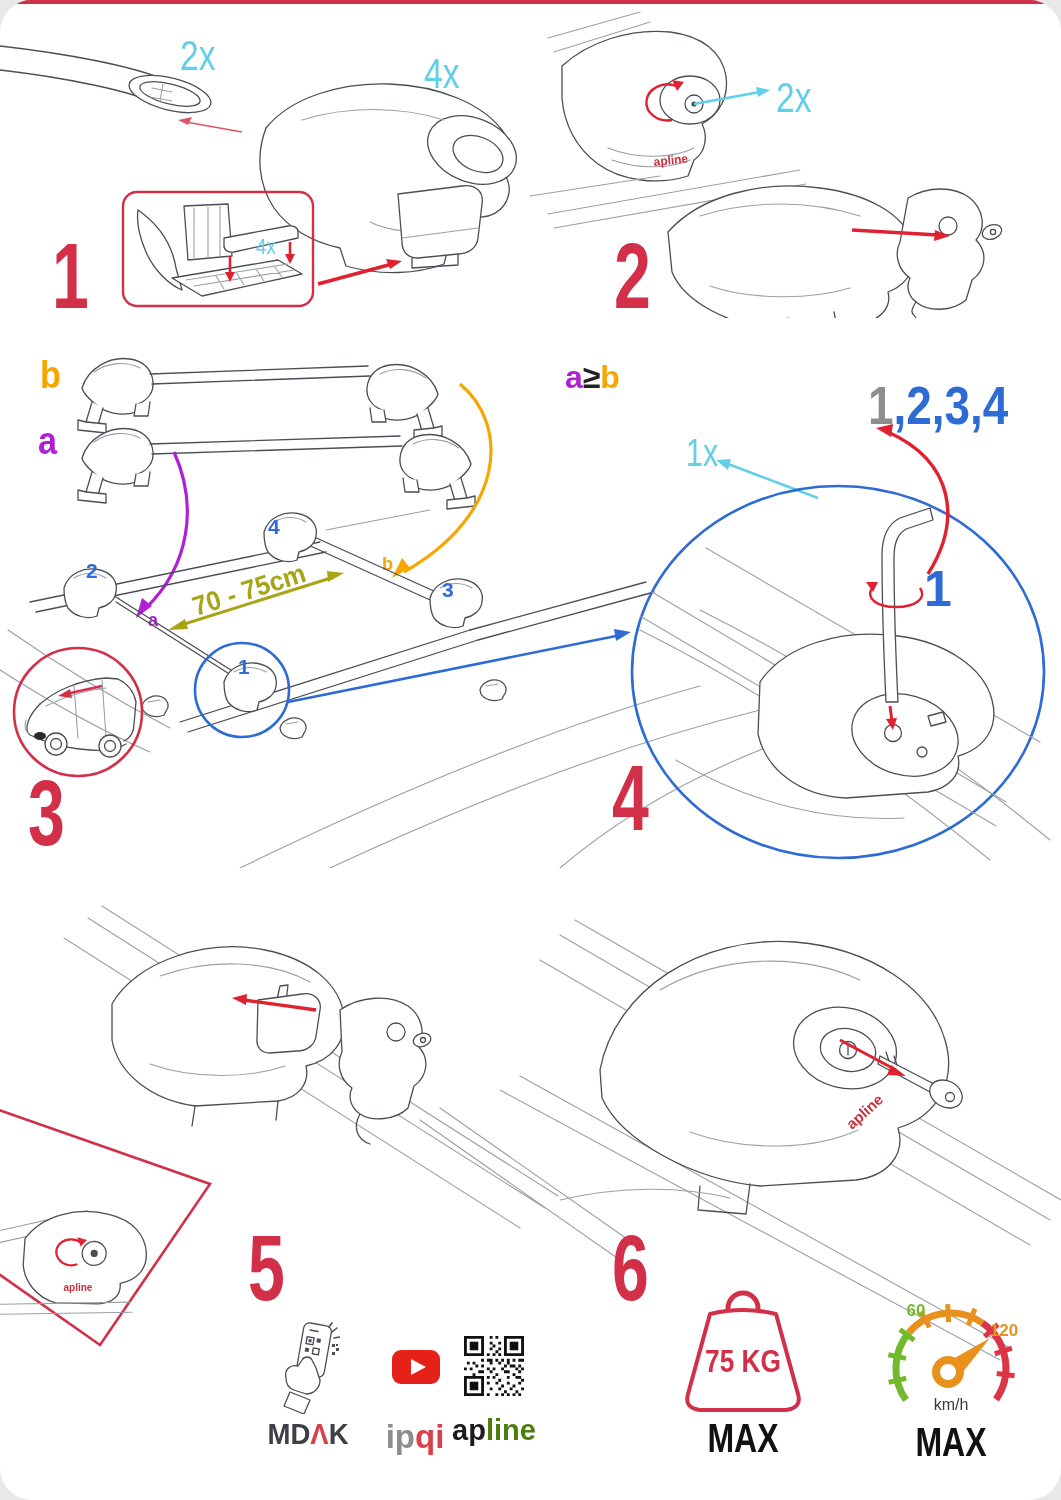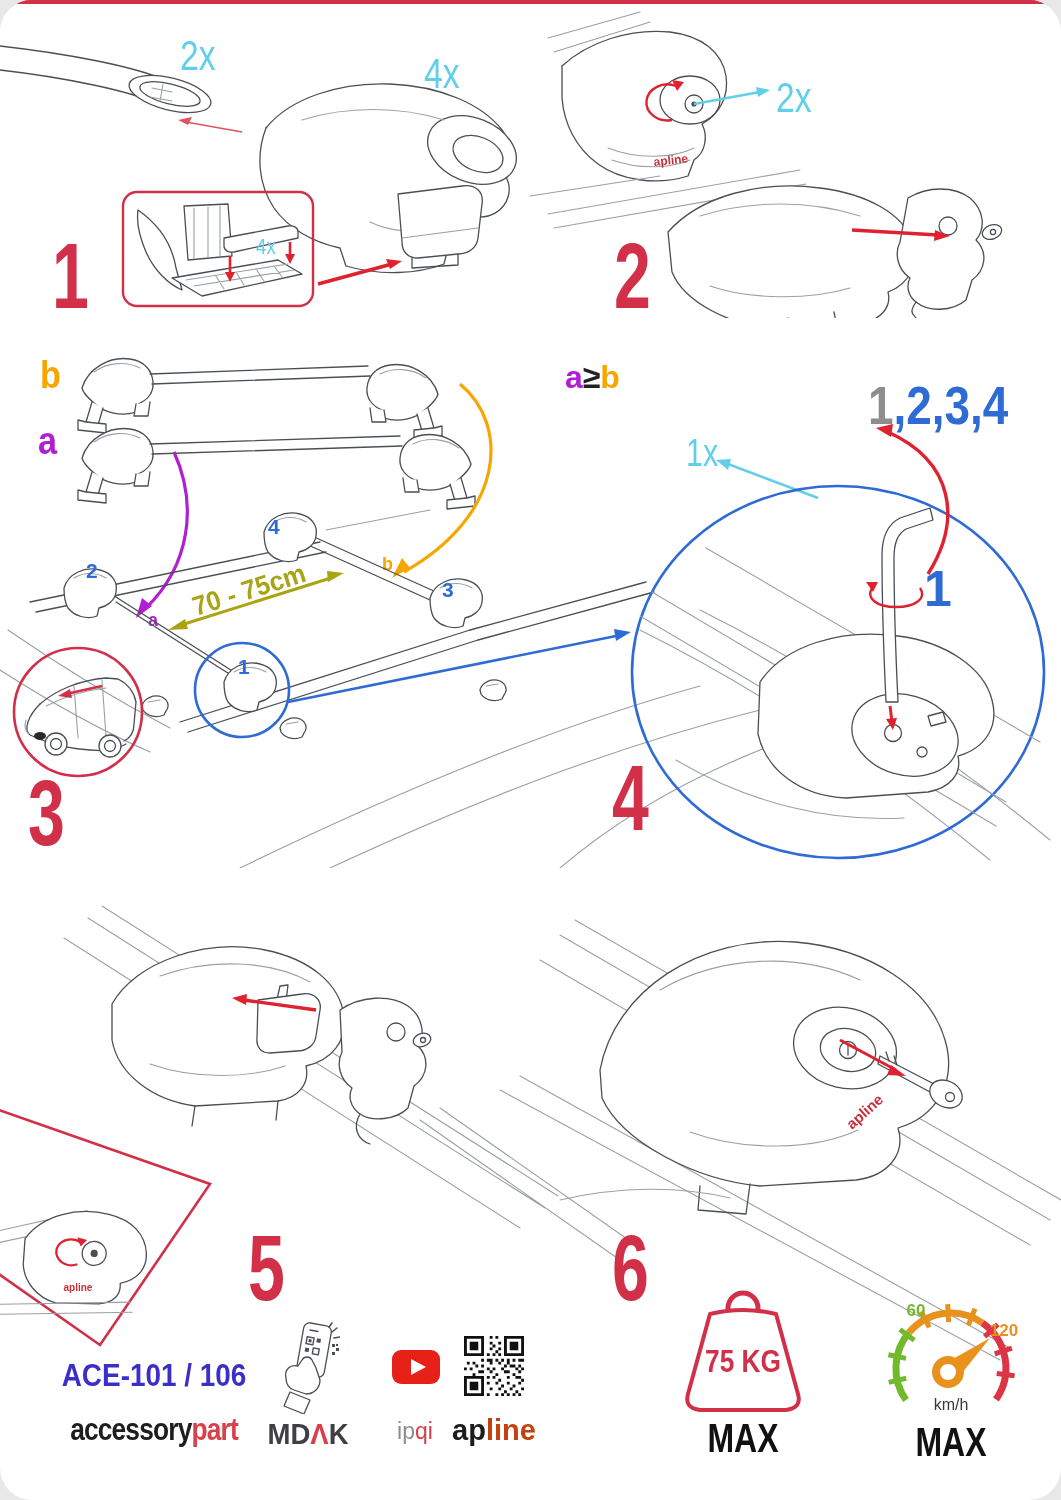--- a/index.html
+++ b/index.html
@@ -12,24 +12,24 @@
   .ln2{stroke:#9aa0a8;fill:none;stroke-width:1.1;stroke-linecap:round;stroke-linejoin:round;}
   .wf{fill:#ffffff;}
   .numtx{fill:#d23048;font-size:92px;font-weight:600;}
   .cytx{fill:#62cfe9;font-size:42px;font-weight:400;}
   .footrow{position:absolute;text-align:center;}
   .model{color:#3b2fc8;font-size:31px;font-weight:700;letter-spacing:0px;transform:scaleX(.9);transform-origin:center;}
   .brand{font-size:31px;font-weight:700;letter-spacing:-1px;transform:scaleX(.85);transform-origin:center;color:#1e1e1e;}
   .brand .red{color:#d8404a;}
   .logotx{font-size:29px;font-weight:700;color:#3f3f46;transform:scaleX(.95);transform-origin:center;}
   .logotx .red{color:#d8404a;}
-  .ipqi{font-size:23px;font-weight:400;color:#8d8d8d;}
+  .ipqi{font-size:33px;font-weight:700;color:#8d8d8d;}
   .ipqi .red{color:#d8404a;}
   .apline{font-size:29px;font-weight:700;color:#1c1c1c;}
-  .apline .red{color:#c2410c;}
+  .apline .red{color:#4d7c0f;}
 </style>
 </head>
 <body>
 
 <div class="page">
 
 <svg class="band" style="top:0" width="1061" height="318" viewBox="0 0 1061 318">
 
   <g>
     <path class="ln" d="M0,46 C70,54 130,66 160,78"></path>
@@ -305,26 +305,20 @@
       <path class="ln" d="M886,172 l3,9 M894,176 l3,9"></path>
       <ellipse class="ln wf" cx="946" cy="214" rx="17" ry="13" transform="rotate(28 946 214)"></ellipse>
       <circle class="ln wf" cx="950" cy="217" r="4.5"></circle>
     </g>
     <path d="M840,160 L896,190" stroke="#e0212f" stroke-width="3" fill="none"></path>
     <path d="M906,196 l-15,-11 -4,10 z" fill="#e0212f"></path>
   </g>
   <text class="numtx" transform="translate(612,420) scale(0.72,1)">6</text>
 </svg>
 
-<div class="footrow" style="left:46px;top:1358px;width:216px">
-  <div class="model">ACE-101 / 106</div>
-</div>
-<div class="footrow" style="left:46px;top:1412px;width:216px">
-  <div class="brand"><span>accessory</span><span class="red">part</span></div>
-</div>
 
 <div class="footrow" style="left:260px;top:1322px;width:96px">
   <svg width="64" height="92" viewBox="0 0 64 92">
     <g class="ln" stroke-width="2">
       <rect class="wf" x="24" y="2" width="28" height="52" rx="6" transform="rotate(10 38 28)"></rect>
       <path d="M34,8 l8,1.5" transform="rotate(0)"></path>
       <g transform="rotate(10 38 28)">
         <rect x="29" y="16" width="7" height="7" fill="none" stroke-width="1.4"></rect>
         <rect x="31" y="18" width="3" height="3" fill="#4a4e55" stroke="none"></rect>
         <rect x="39" y="16" width="4" height="4" fill="#4a4e55" stroke="none"></rect>

